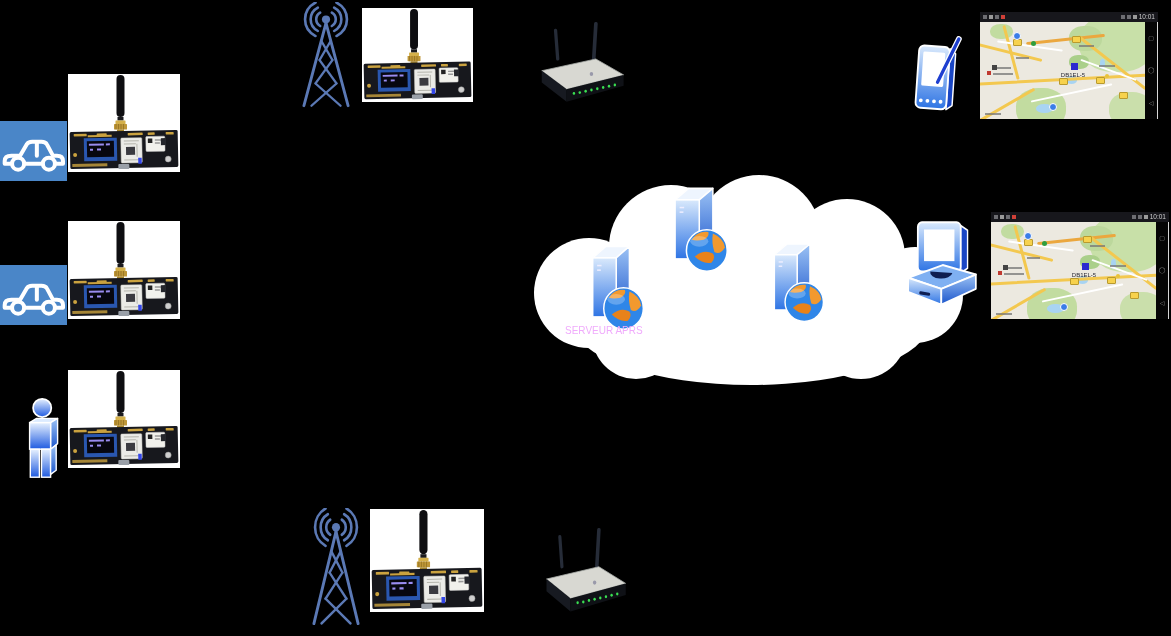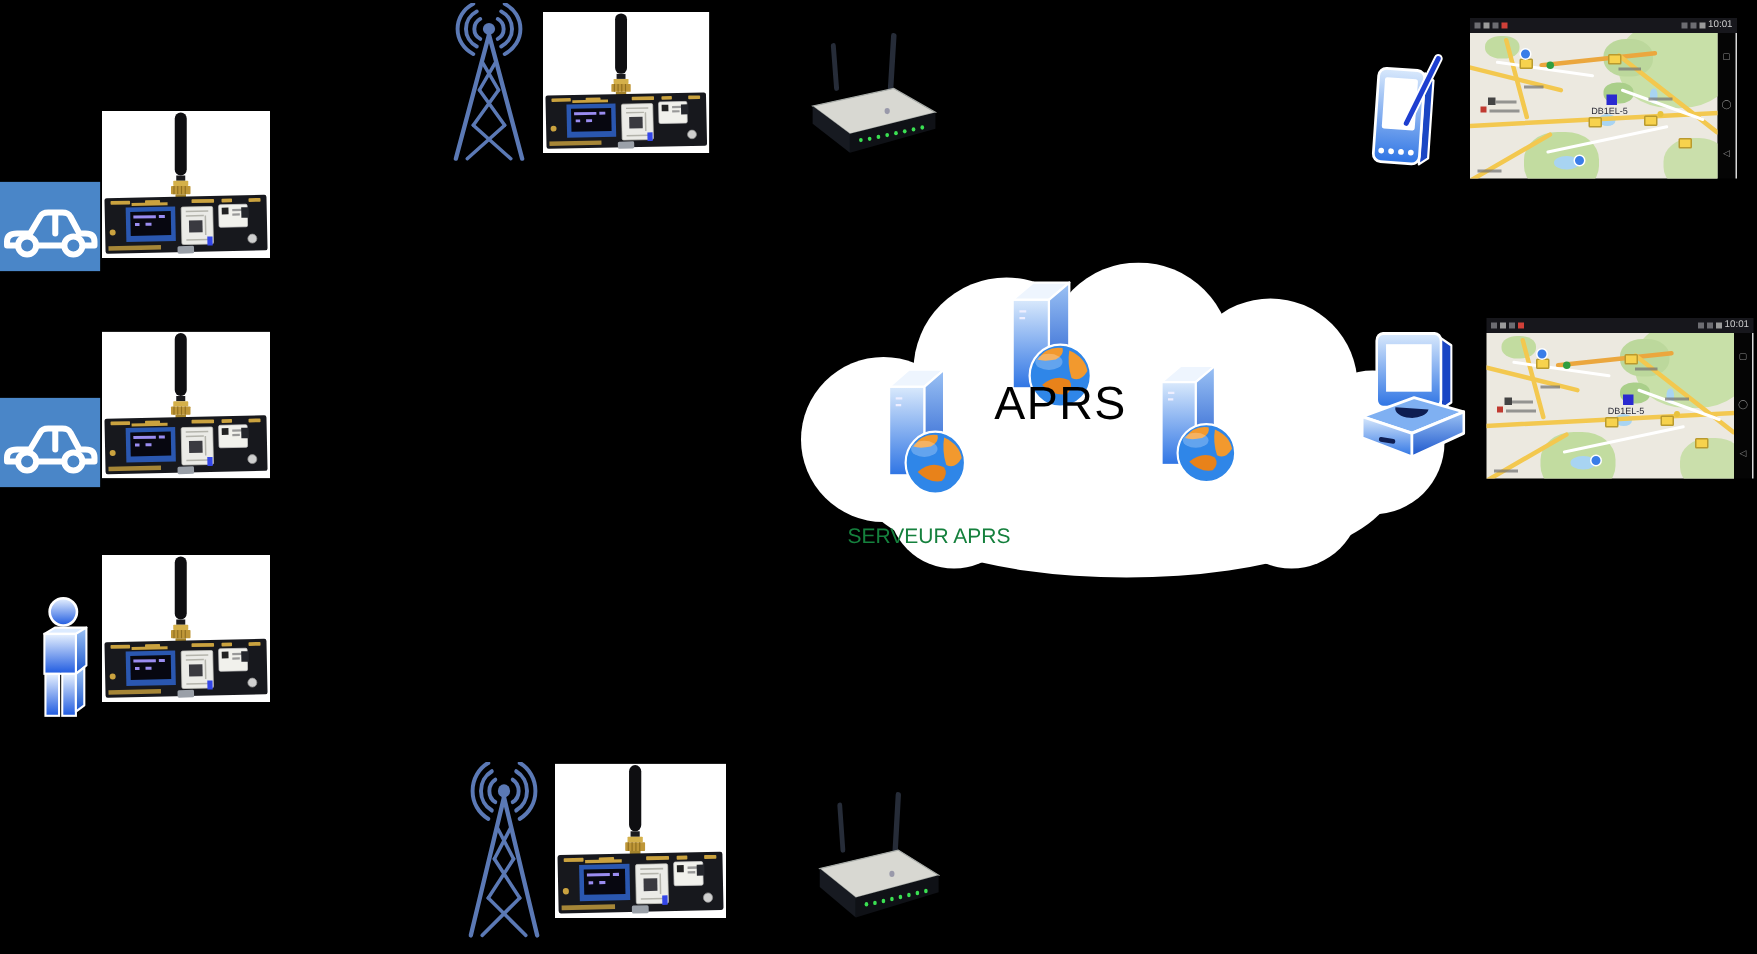--- a/index.html
+++ b/index.html
@@ -5,21 +5,21 @@
   html,body{margin:0;padding:0;background:#000;}
   .canvas{position:relative;width:1171px;height:636px;background:#000;overflow:hidden;
           font-family:"Liberation Sans",sans-serif;}
   .node{position:absolute;}
   .node svg{display:block;width:100%;height:100%;}
 
   
   .cloud{position:absolute;left:531px;top:175px;width:436px;height:215px;}
   .cloud-label{position:absolute;left:120px;top:76px;width:112px;text-align:center;
                font-size:31px;color:#000;letter-spacing:1px;}
-  .cloud-caption{position:absolute;left:34px;top:150px;font-size:14px;color:#15803d;margin-top:24px;}
+  .cloud-caption{position:absolute;left:34px;top:150px;font-size:10px;color:#f0abfc;}
 
   
   .map-shot{position:absolute;width:178px;height:107px;background:#000;display:flex;flex-direction:column;}
   .statusbar{flex:0 0 10px;background:#17171c;display:flex;align-items:center;
              justify-content:space-between;padding:0 3px;}
   .sb-group{display:flex;gap:2px;align-items:center;font-size:6.5px;color:#cfcfcf;line-height:1;}
   .sq{width:4px;height:4px;background:#9a9a9a;display:inline-block;}
   .sq.red{background:#d04038;}
   .sq.dim{background:#6d6d72;}
   .map-wrap{display:flex;flex:1;min-height:0;}
@@ -302,21 +302,20 @@
     <div class="node" style="left:132px;top:8px;width:68px;height:92px">
       <svg preserveAspectRatio="none" viewBox="0 0 90 120">
           <use href="#sym-server"></use>
         </svg>
     </div>
     <div class="node" style="left:232px;top:64px;width:64px;height:86px">
       <svg preserveAspectRatio="none" viewBox="0 0 90 120">
           <use href="#sym-server"></use>
         </svg>
     </div>
-    <div class="cloud-label">APRS</div>
     <div class="cloud-caption">SERVEUR APRS</div>
   </div>
 
   <div class="node" style="left:910px;top:36px;width:55px;height:78px">
     <svg preserveAspectRatio="none" viewBox="0 0 75 105">
         <use href="#sym-pda"></use>
       </svg>
   </div>
   <div class="map-shot" style="left:980px;top:12px">
   <div class="statusbar">

